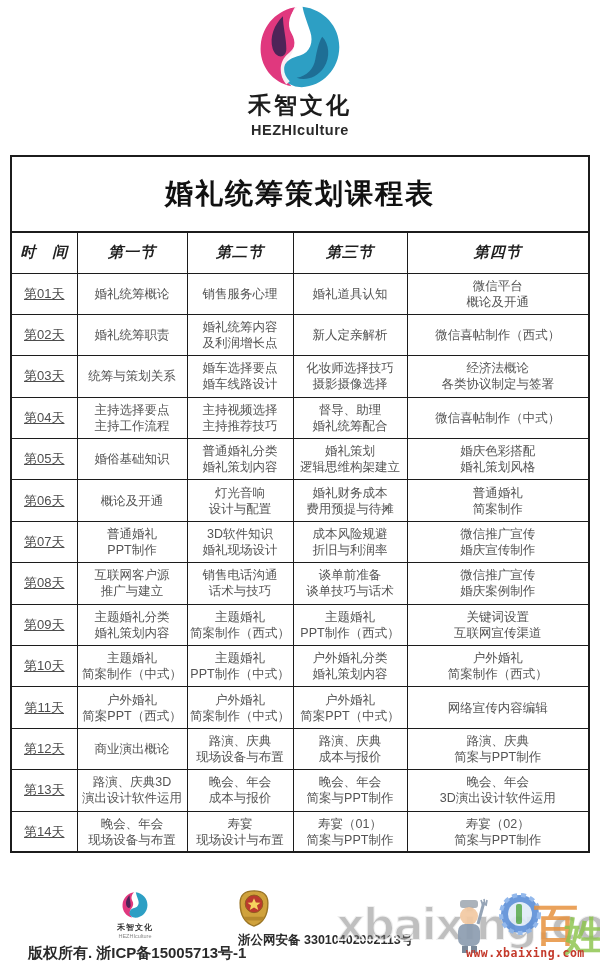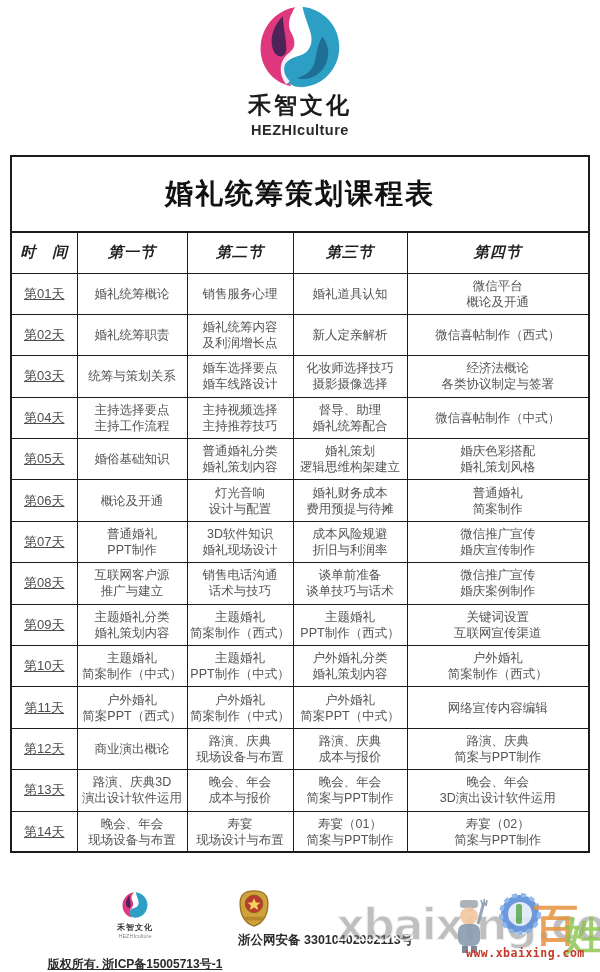--- a/index.html
+++ b/index.html
@@ -51,23 +51,22 @@
   col.c3{width:114px} col.c4{width:182px}
 
   
   .footer { position:absolute; left:0; top:890px; width:600px; height:82px; }
   .footer-left {
     position:absolute; left:28px; top:2px; width:214px; text-align:center;
   }
   .footer-left .mini-brand-cn { font-size:8px; font-weight:bold; color:#333; letter-spacing:1px; }
   .footer-left .mini-brand-en { font-size:5.5px; color:#888; }
   .copyright {
-    margin-top:17px; font-size:12px; font-weight:bold; color:#2b2b2b;
+    margin-top:5px; font-size:15px; font-weight:bold; color:#2b2b2b;
     white-space:nowrap;
-    text-decoration:underline;
   }
   .footer-center {
     position:absolute; left:238px; top:0; width:205px; z-index:2;
   }
   .security-text {
     margin-top:1px; font-size:12.5px; font-weight:bold; color:#2b2b2b;
     white-space:nowrap;
   }
 
   

